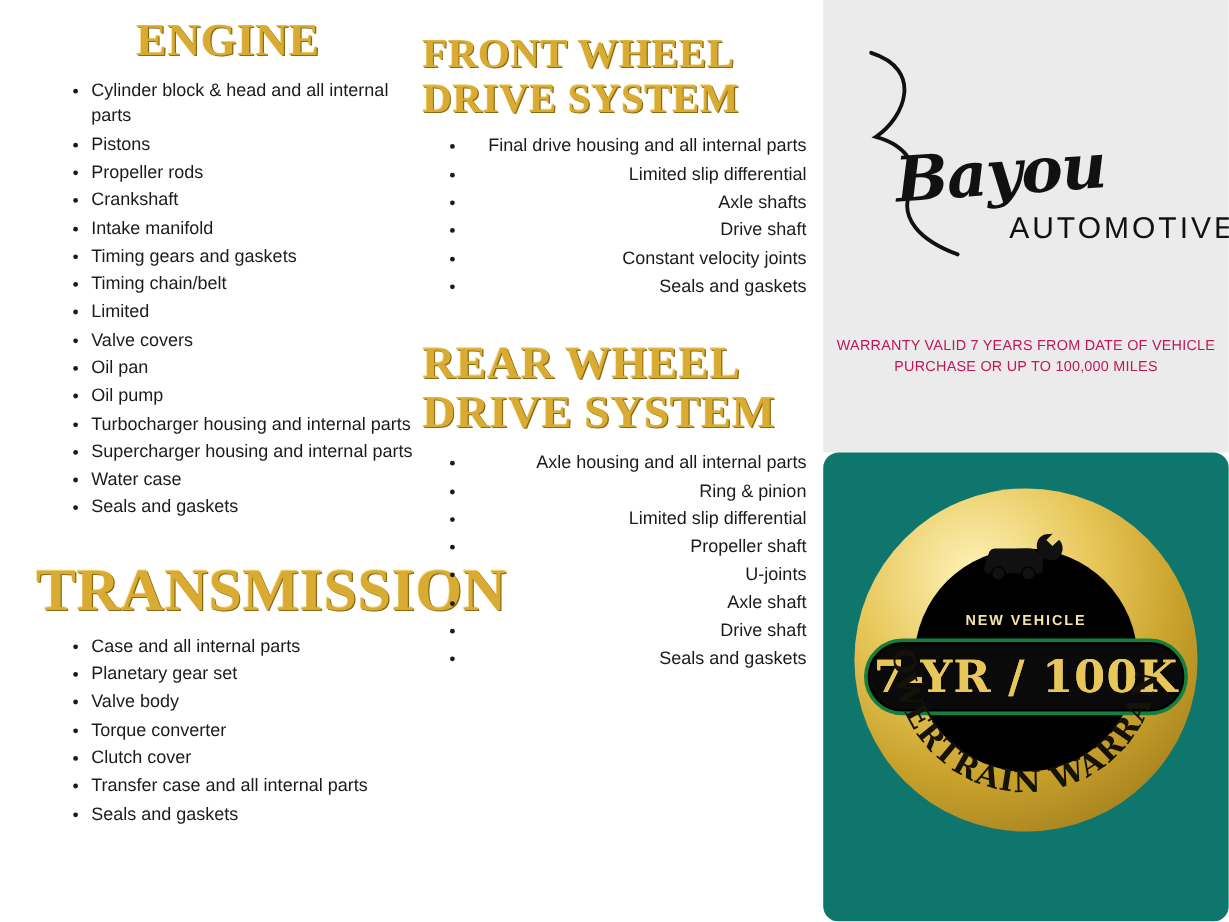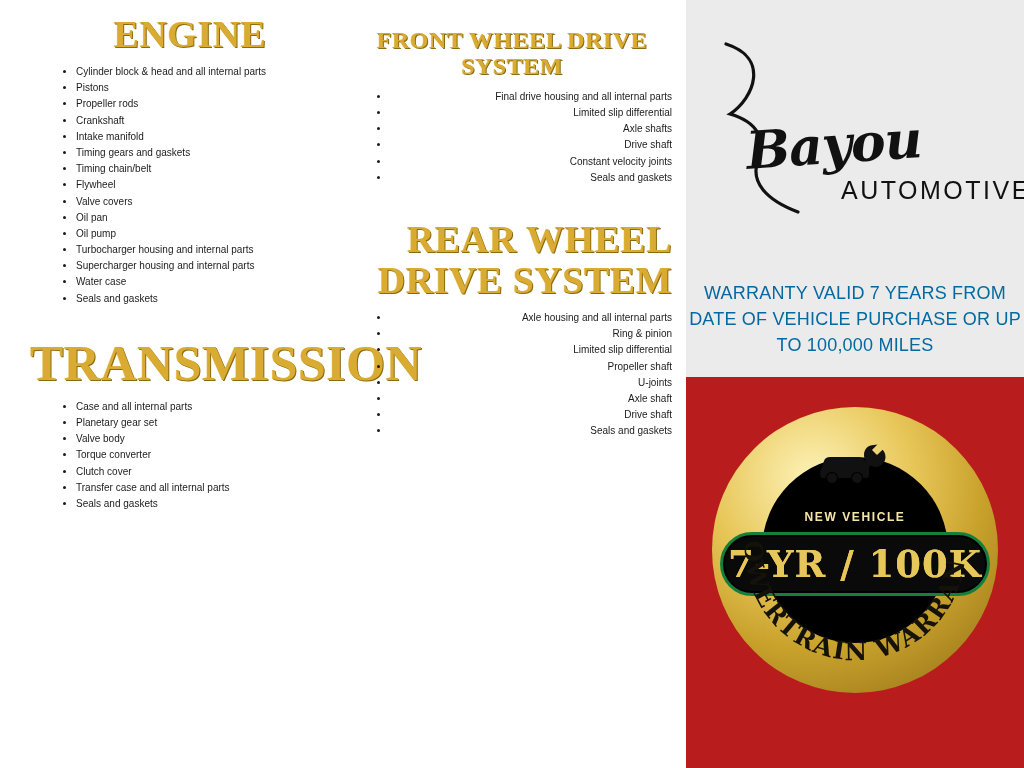--- a/index.html
+++ b/index.html
@@ -37,29 +37,29 @@
     color: #d9ab32;
     letter-spacing: 0.5px;
     line-height: 1.08;
     text-align: center;
     text-shadow:
       1px 1px 0 #8a6a12,
       -0.5px -0.5px 0 #f0d98a;
   }
   .title-engine       { font-size: 38px; margin-top: 14px; }
   .title-transmission { font-size: 50px; margin-top: 30px; }
-  .title-front        { font-size: 24px; margin-top: 28px; text-align: center; }
-  .title-rear         { font-size: 38px; margin-top: 34px; text-align: right; }
+  .title-front        { font-size: 34px; margin-top: 28px; text-align: left; }
+  .title-rear         { font-size: 38px; margin-top: 34px; text-align: left; }
 
   ul.items {
     list-style: disc;
     margin: 10px 0 0 0;
     padding-left: 46px;
     color: #1b1b1b;
-    font-size: 10px;
+    font-size: 15px;
     line-height: 1.42;
   }
   ul.items li { margin-bottom: 2px; }
   .col-right ul.items { padding-left: 38px; text-align: right; }
 
   
   .panel-logo {
     position: absolute;
     left: 686px; top: 0;
     width: 338px; height: 377px;
@@ -92,33 +92,34 @@
   .logo-swoosh {
     position: absolute;
     left: 20px; top: 10px;
     width: 140px; height: 180px;
   }
   .warranty-note {
     position: absolute;
     left: 0; top: 280px;
     width: 338px;
     text-align: center;
-    font-size: 18px;
+    font-size: 12px;
     letter-spacing: 0.2px;
     line-height: 1.45;
-    color: #0369a1;
+    color: #be185d;
   }
 
   
   .panel-badge {
     position: absolute;
     left: 686px; top: 377px;
     width: 338px; height: 391px;
-    background: #b91c1c;
+    background: #0f766e;
     overflow: hidden;
+    border-radius: 13px;
   }
   .badge-ring {
     position: absolute;
     left: 26px; top: 30px;
     width: 286px; height: 286px;
     border-radius: 50%;
     background: radial-gradient(circle at 35% 25%, #fdf3b8 0%, #e8c75a 35%, #c9a22c 60%, #8c6a15 100%);
   }
   .badge-hole {
     position: absolute;
@@ -188,21 +189,21 @@
     <div class="col col-left">
       <div class="section-title title-engine">ENGINE</div>
       <ul class="items">
         <li>Cylinder block &amp; head and all internal parts</li>
         <li>Pistons</li>
         <li>Propeller rods</li>
         <li>Crankshaft</li>
         <li>Intake manifold</li>
         <li>Timing gears and gaskets</li>
         <li>Timing chain/belt</li>
-        <li>Flywheel</li>
+        <li>Limited</li>
         <li>Valve covers</li>
         <li>Oil pan</li>
         <li>Oil pump</li>
         <li>Turbocharger housing and internal parts</li>
         <li>Supercharger housing and internal parts</li>
         <li>Water case</li>
         <li>Seals and gaskets</li>
       </ul>
 
       <div class="section-title title-transmission">TRANSMISSION</div>

